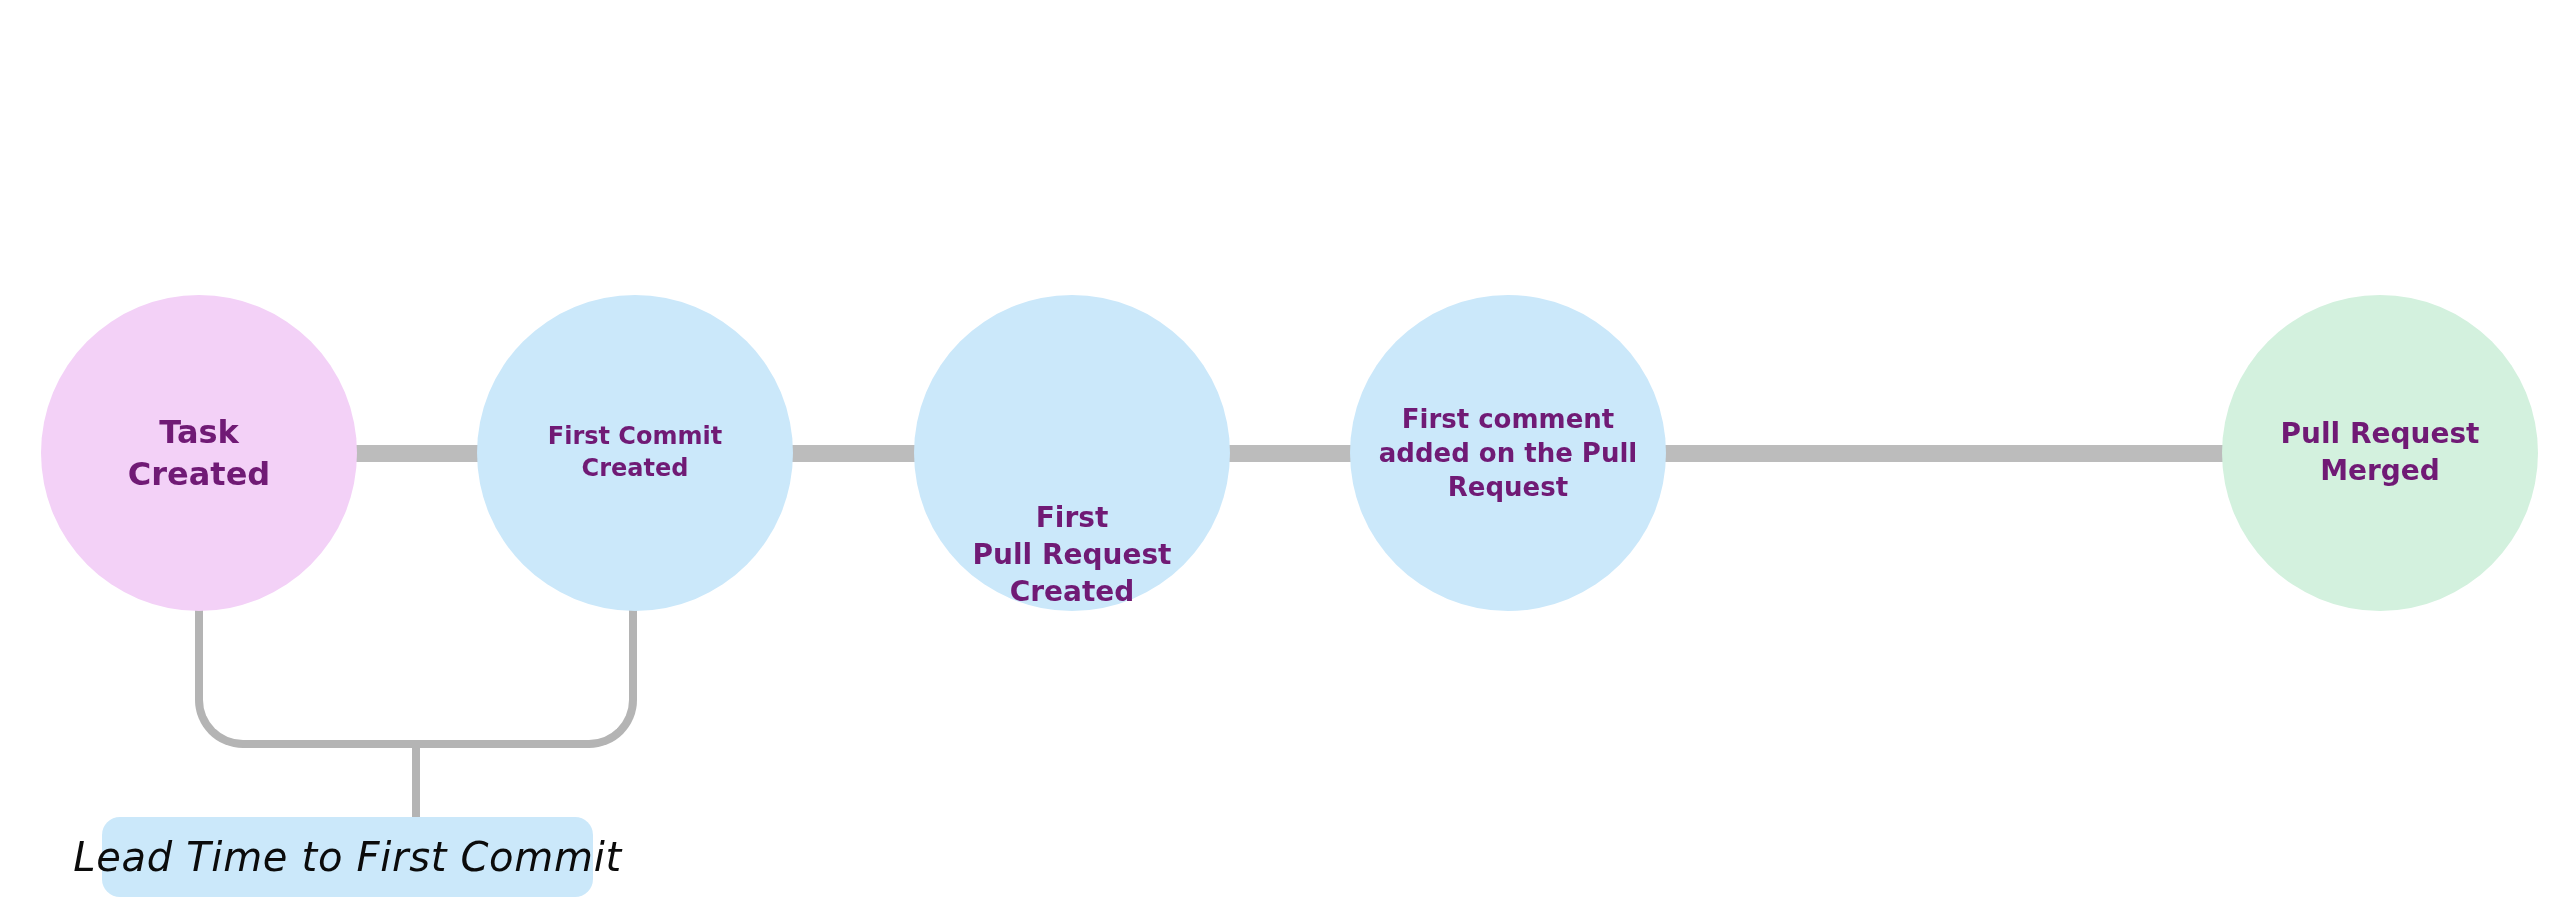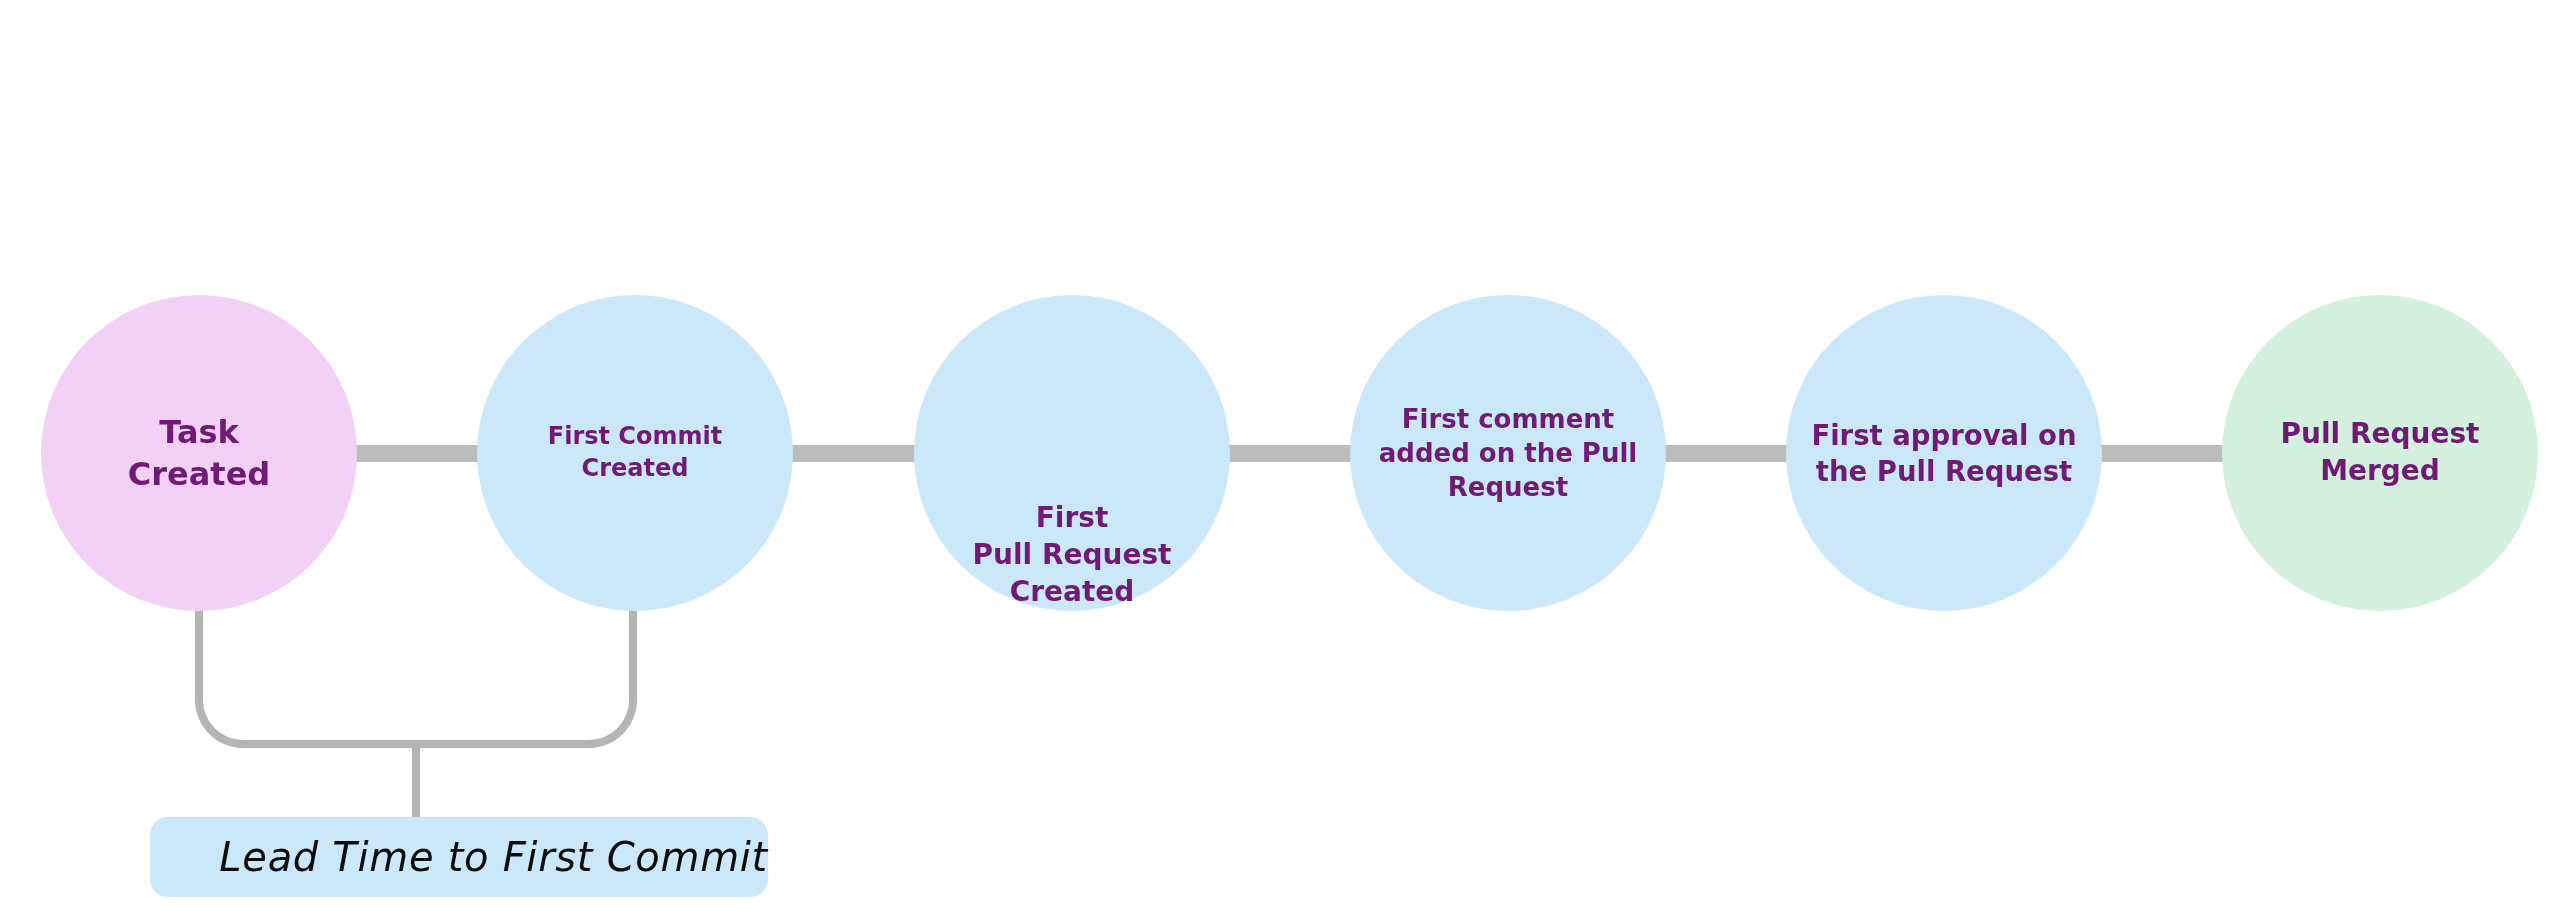--- a/index.html
+++ b/index.html
@@ -105,29 +105,28 @@
     height: 73px;
     background: #b4b4b4;
     z-index: 0;
   }
 
   
   .annotation-box {
     position: absolute;
     left: 102px;
     top: 817px;
-    width: 618px;
+    width: 491px;
     height: 80px;
     background: #cbe8fa;
     border-radius: 18px;
     display: flex;
     align-items: center;
-    justify-content: flex-end;
+    justify-content: center;
     z-index: 2;
-    margin-left: 48px;
   }
   .annotation-text {
     font-size: 40px;
     font-style: italic;
     font-weight: 400;
     color: #0b0b0b;
     white-space: nowrap;
     letter-spacing: 0.7px;
   }
 </style>
@@ -150,24 +149,20 @@
   <div class="stage stage-2" style="background: rgb(203, 232, 250);">
     <span class="stage-label">First
 Pull Request
 Created</span>
   </div>
   <div class="stage stage-3" style="background: rgb(203, 232, 250);">
     <span class="stage-label">First comment
 added on the Pull
 Request</span>
   </div>
-  <div class="stage stage-4" style="background: rgb(203, 232, 250);">
-    <span class="stage-label">First approval on
-the Pull Request</span>
-  </div>
   <div class="stage stage-5" style="background: rgb(211, 241, 222);">
     <span class="stage-label">Pull Request
 Merged</span>
   </div>
 
   <div class="bracket" style="border-color: rgb(180, 180, 180);"></div>
   <div class="bracket-stem" style="background: rgb(180, 180, 180);"></div>
 
   <div class="annotation-box" style="background: rgb(203, 232, 250);">
     <span class="annotation-text">Lead Time to First Commit</span>

